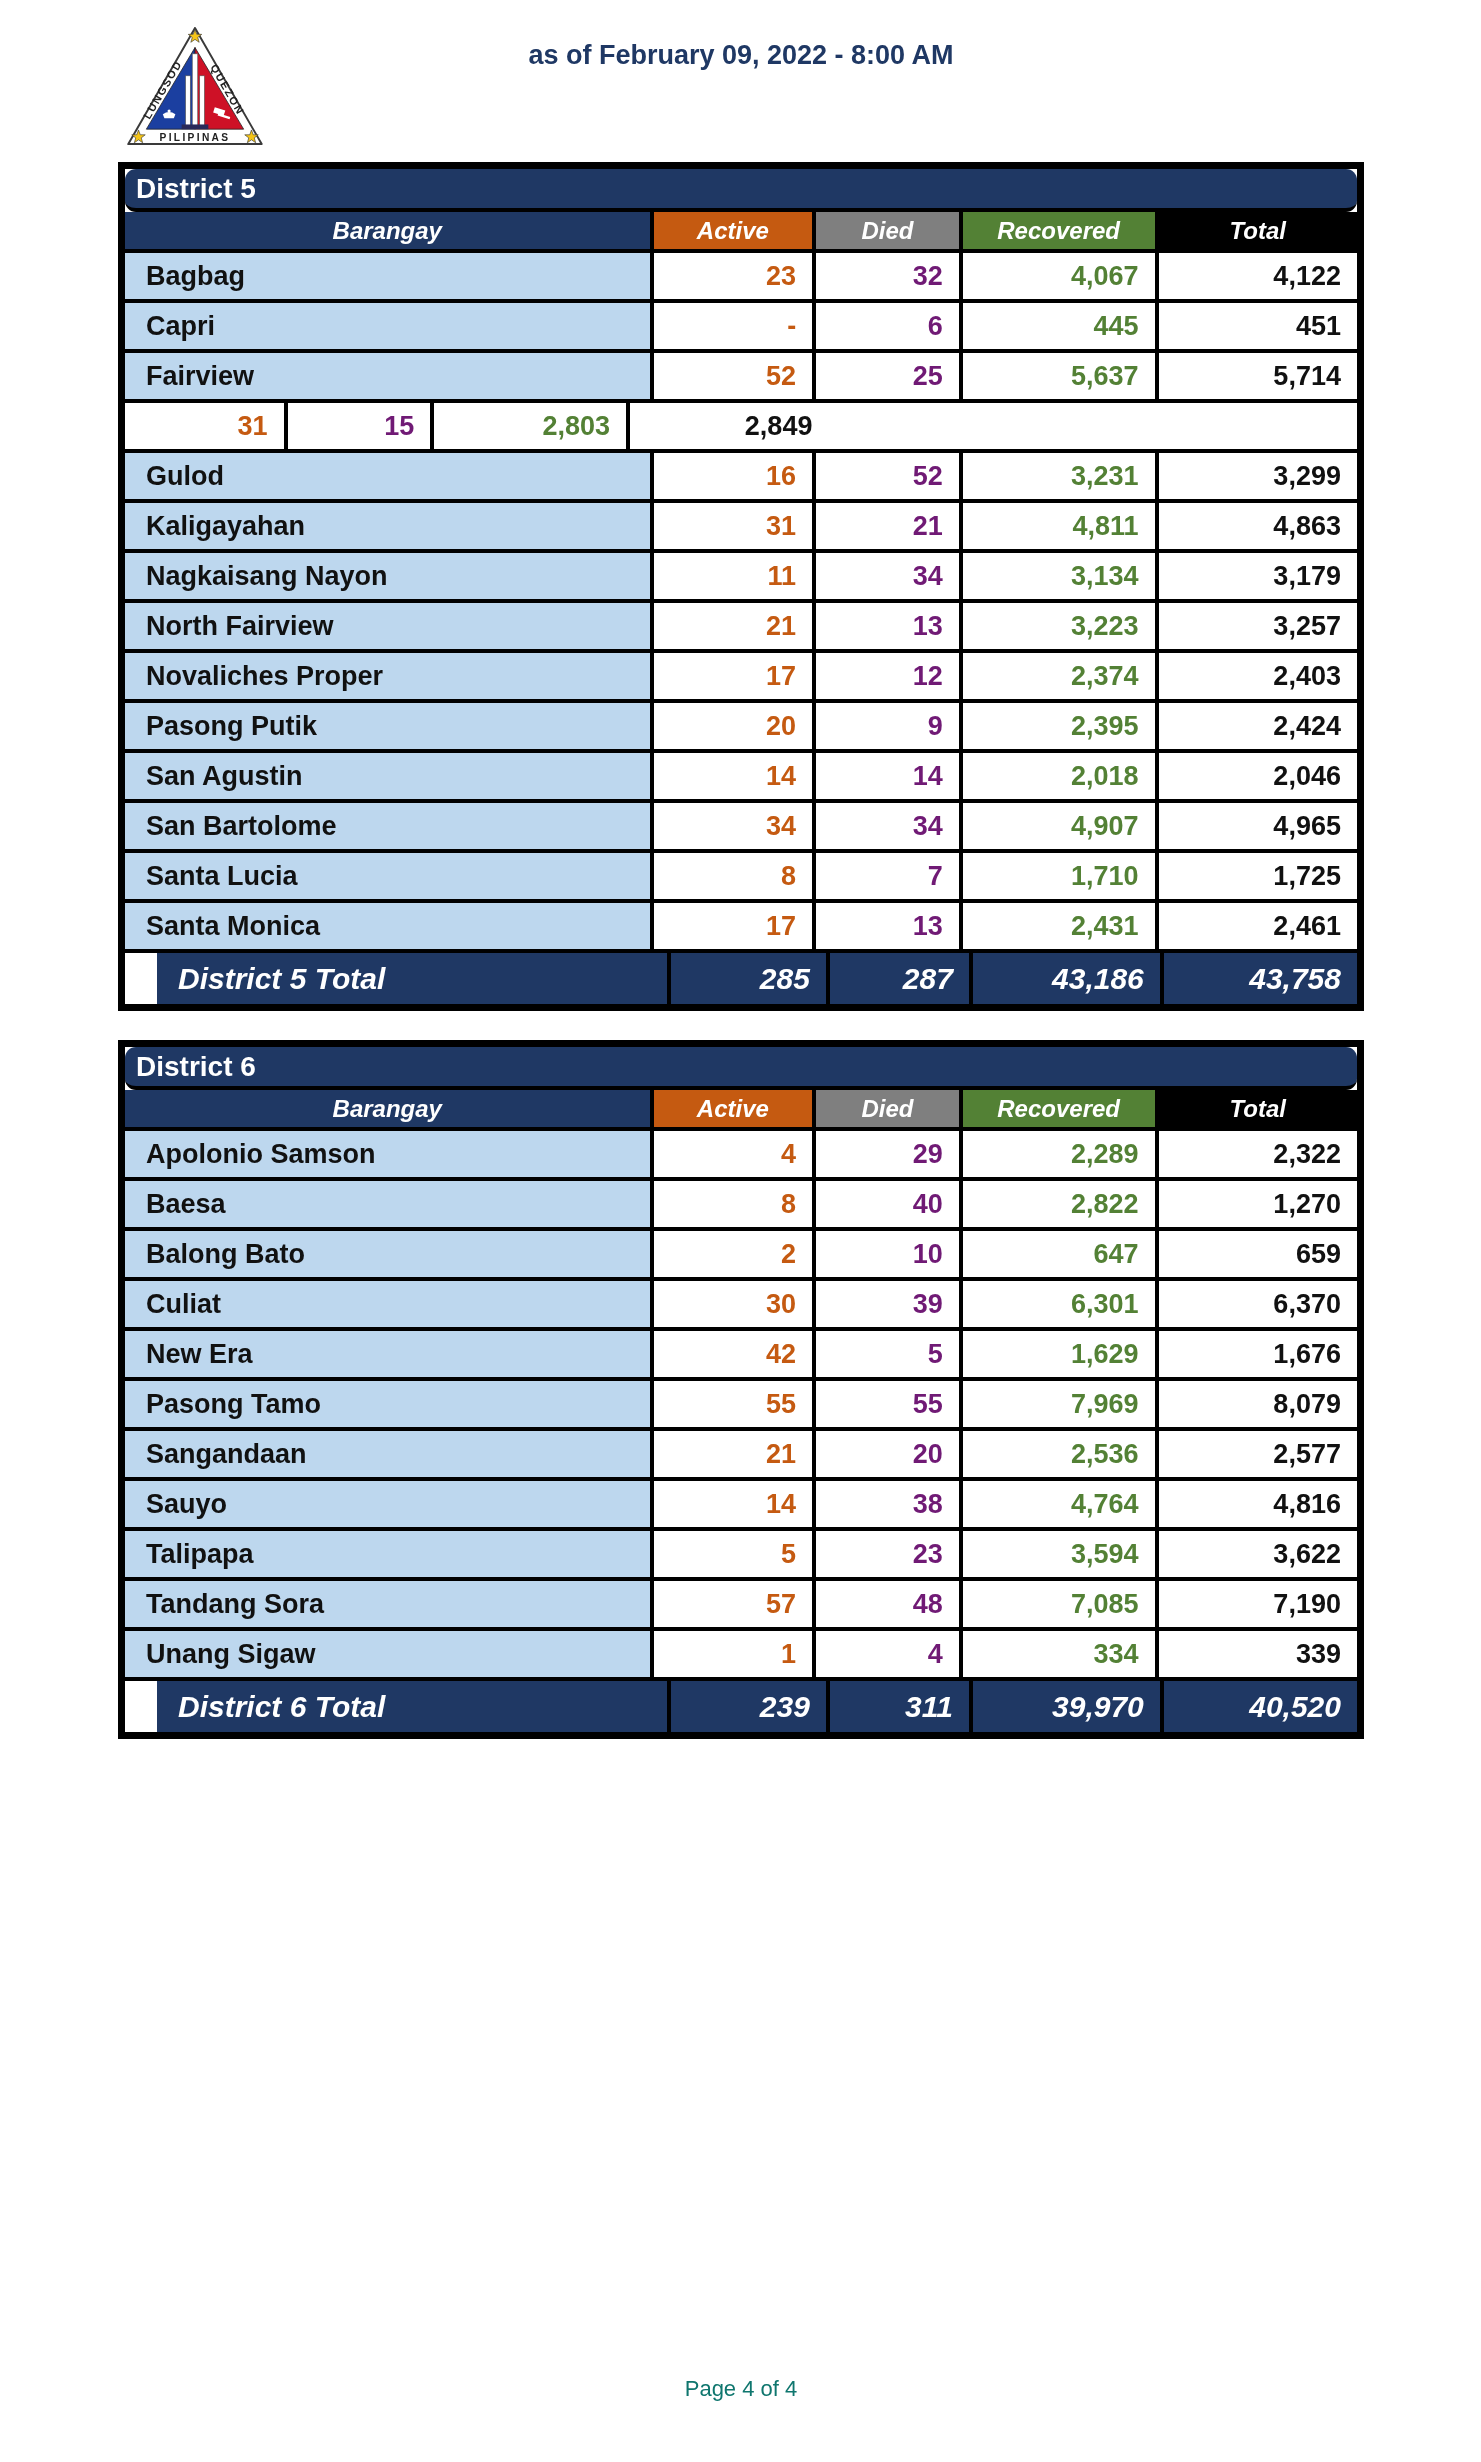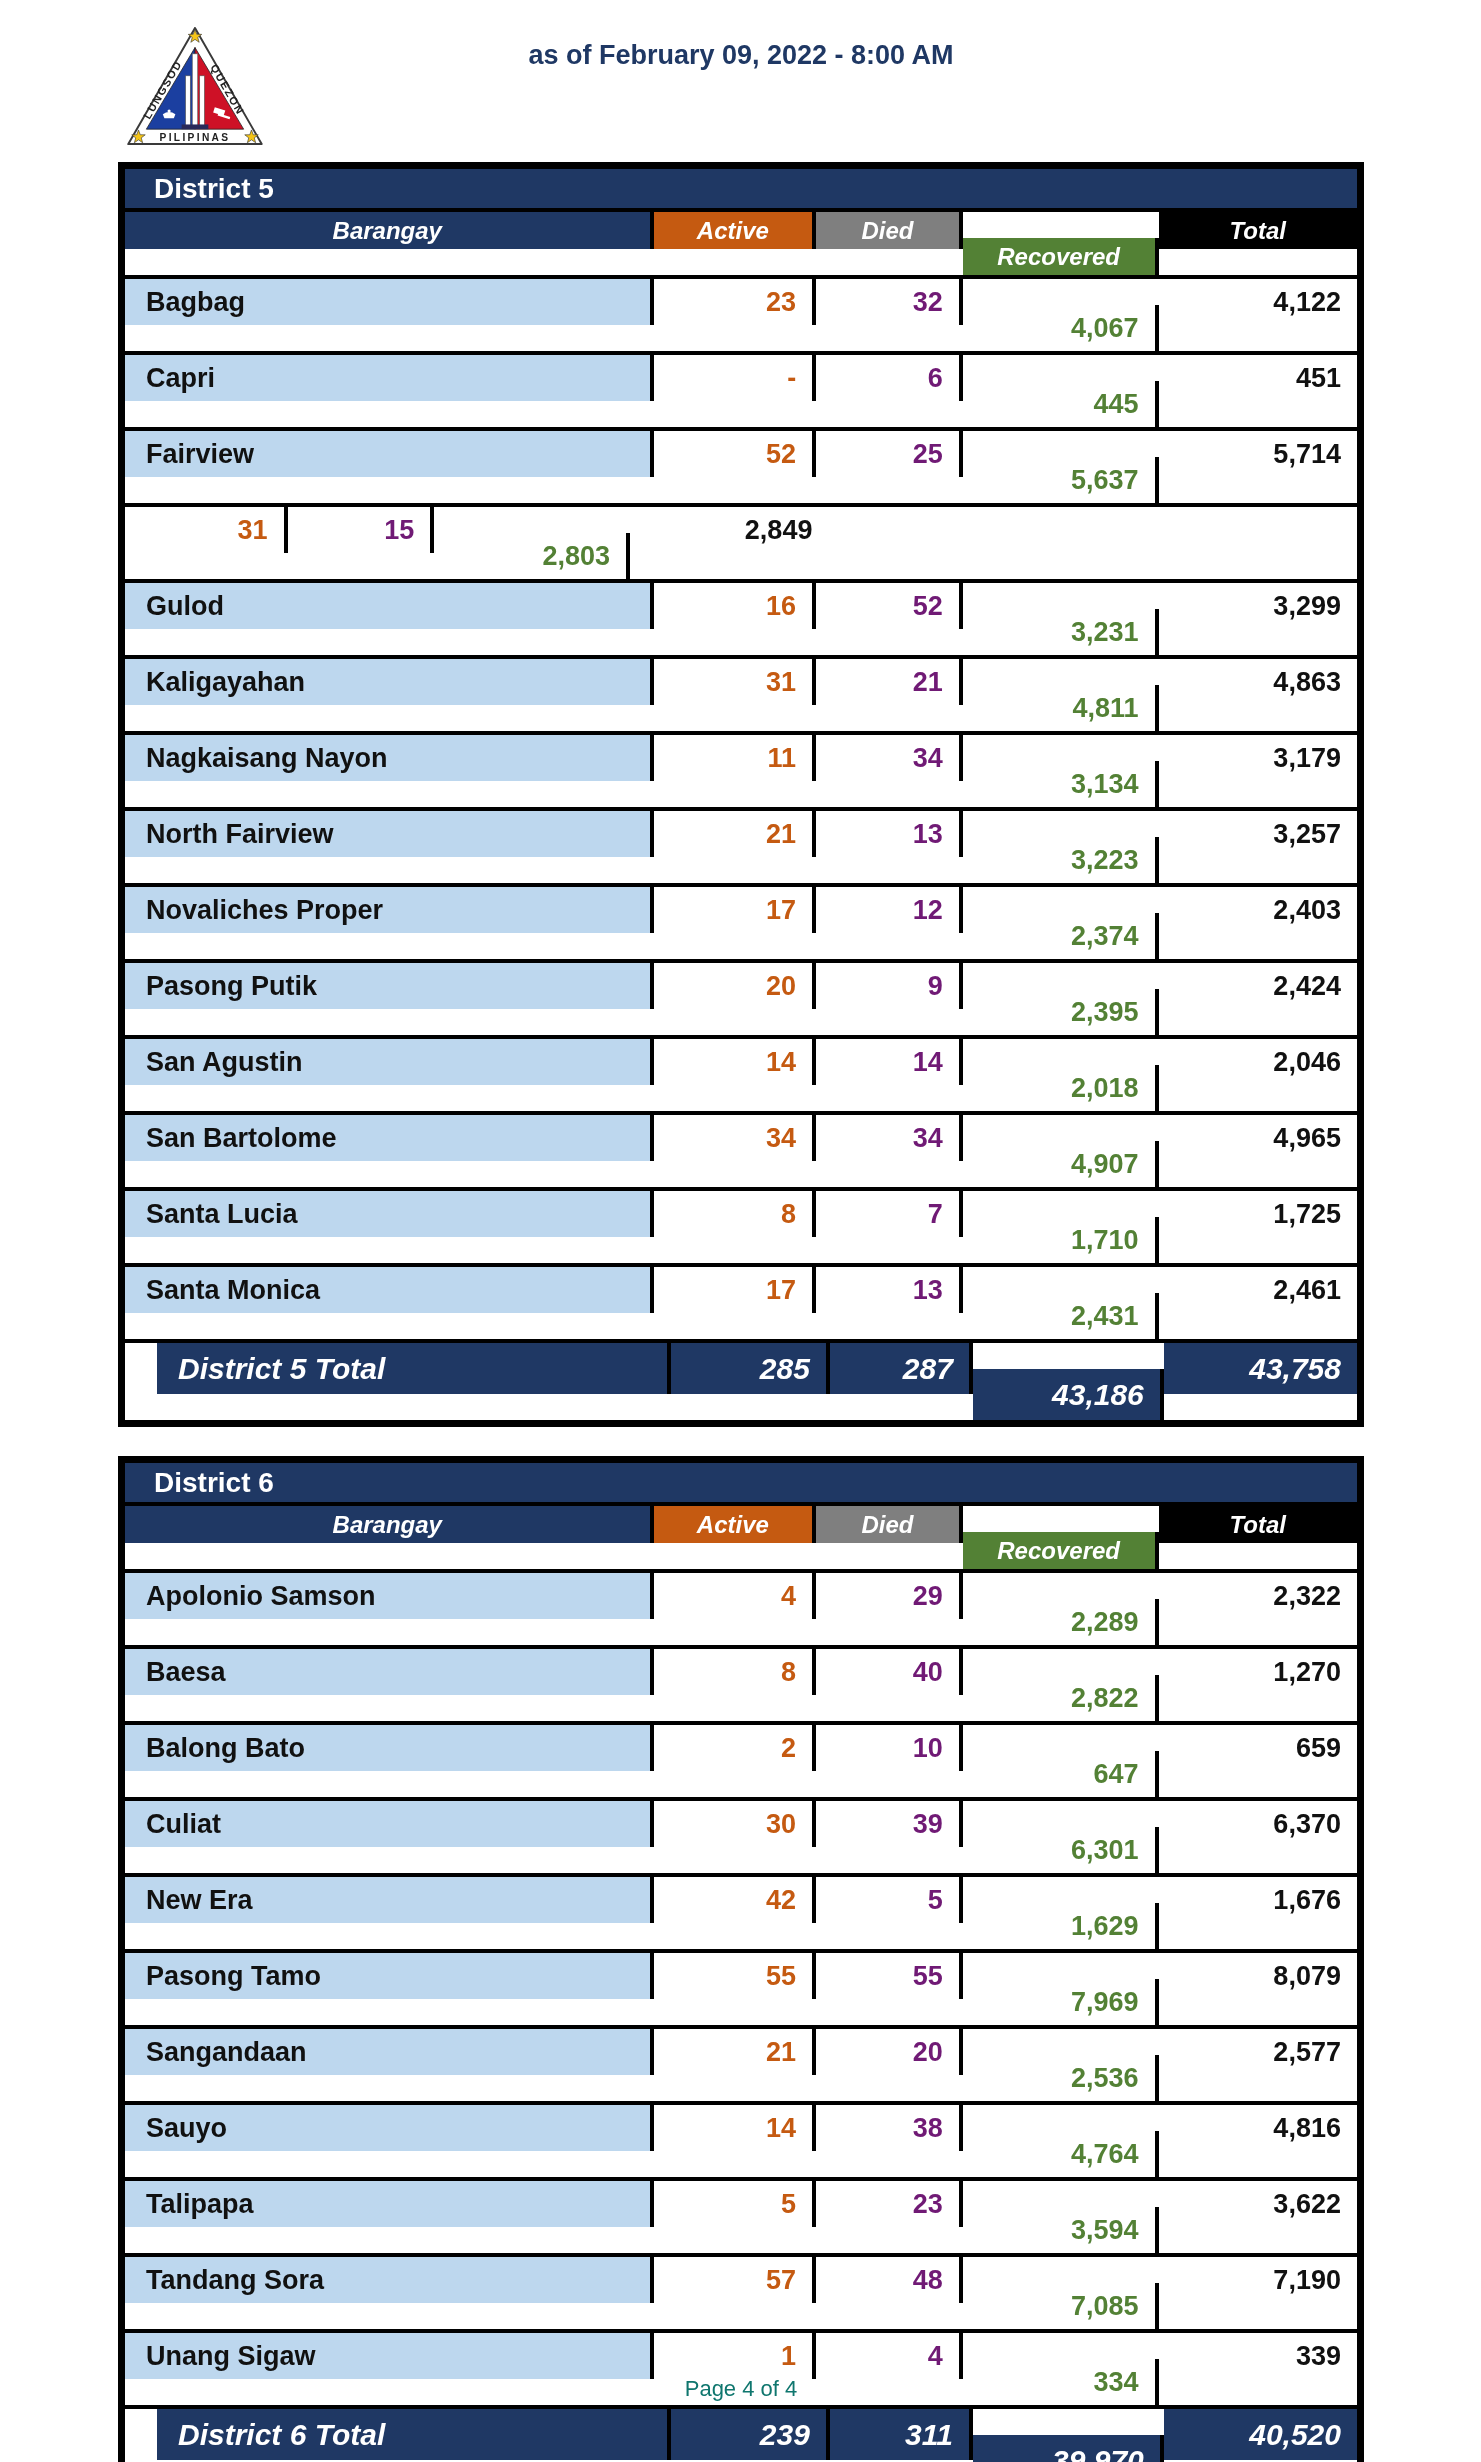--- a/index.html
+++ b/index.html
@@ -10,30 +10,30 @@
   .hdr{position:absolute;left:0;top:0;width:100%;height:159px;}
   .logo{position:absolute;left:124px;top:24px;width:142px;height:124px;}
   .titles{position:absolute;left:0;right:0;top:30px;text-align:center;}
   .title-main{margin:0;font-size:40px;font-weight:bold;color:#1F3864;letter-spacing:0.4px;}
   .title-sub{margin:9.6px 0 0 0;font-size:27px;font-weight:bold;color:#1F3864;}
 
   
   .tables{position:absolute;left:118px;top:162px;width:1246px;}
   .data-table{border:7.2px solid #000000;margin-bottom:29px;}
   .district-bar{height:39px;line-height:39px;background:#1F3864;color:#ffffff;
-                font-weight:bold;font-size:28px;padding-left:29px;
-                border-bottom:4px solid #000000;}
+                font-weight:bold;font-size:28px;padding-left:11px;
+                border-bottom:4px solid #000000;border-radius:11px;}
   .trow{display:flex;border-bottom:4px solid #000000;}
   .trow:last-child{border-bottom:none;}
   .cell{box-sizing:border-box;border-right:4px solid #000000;overflow:hidden;white-space:nowrap;}
   .cell:last-child{border-right:none;}
   .c0{width:42.9%;}
   .c1{width:13.2%;}
   .c2{width:11.9%;}
-  .c3{width:15.9%;margin-top:26px;}
+  .c3{width:15.9%;}
   .c4{width:16.1%;}
 
   .head .cell{height:37px;line-height:37px;text-align:center;
               font-style:italic;font-weight:bold;font-size:24px;color:#ffffff;}
   .head .c0{background:#1F3864;}
   .head .c1{background:#C55A11;}
   .head .c2{background:#7F7F7F;}
   .head .c3{background:#538135;}
   .head .c4{background:#000000;}
 

